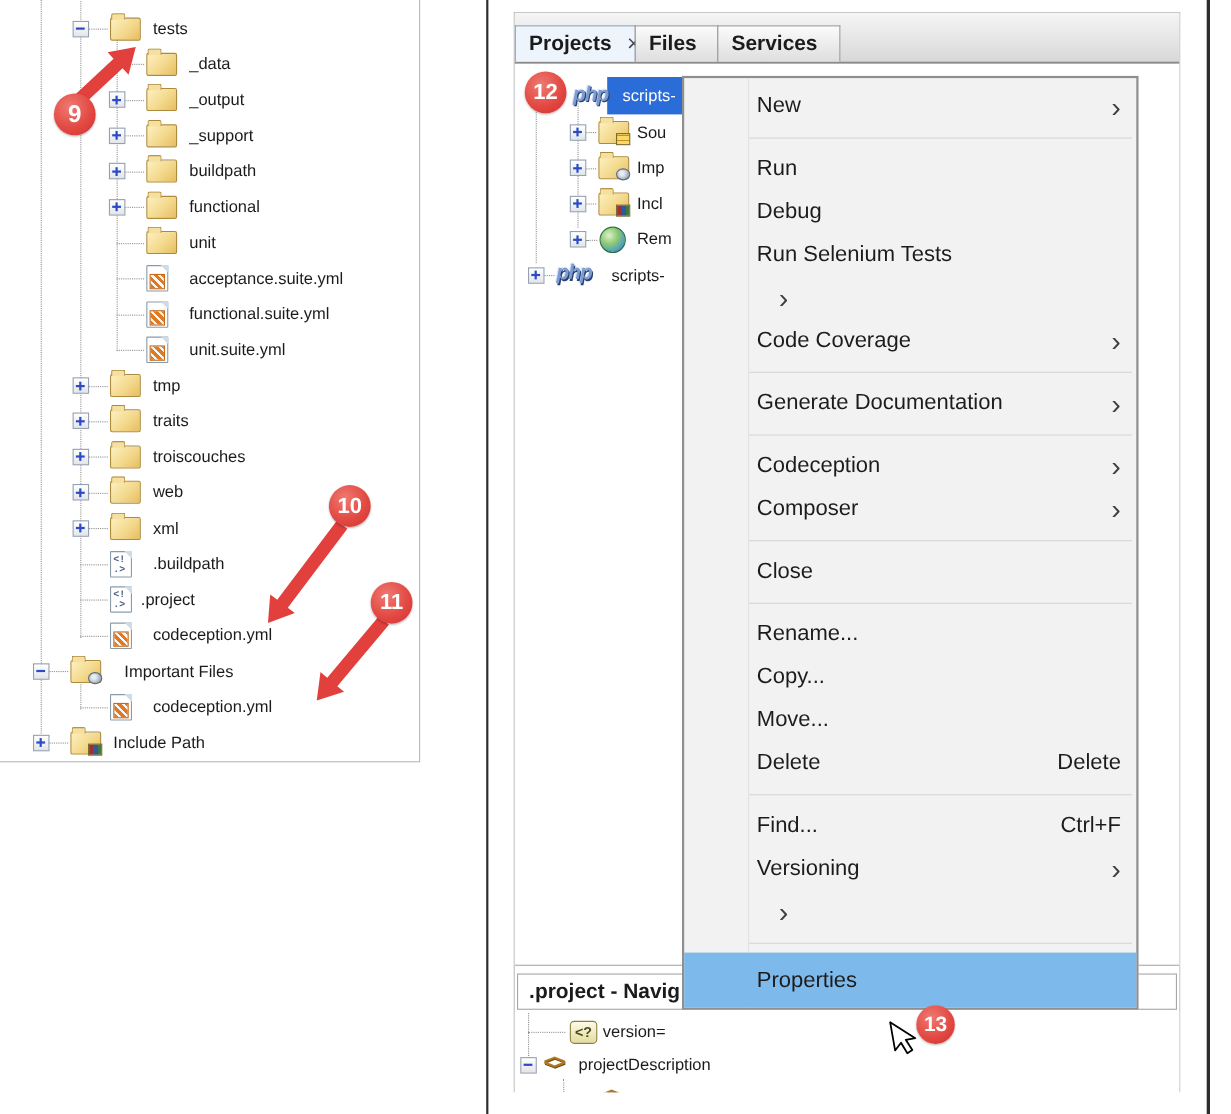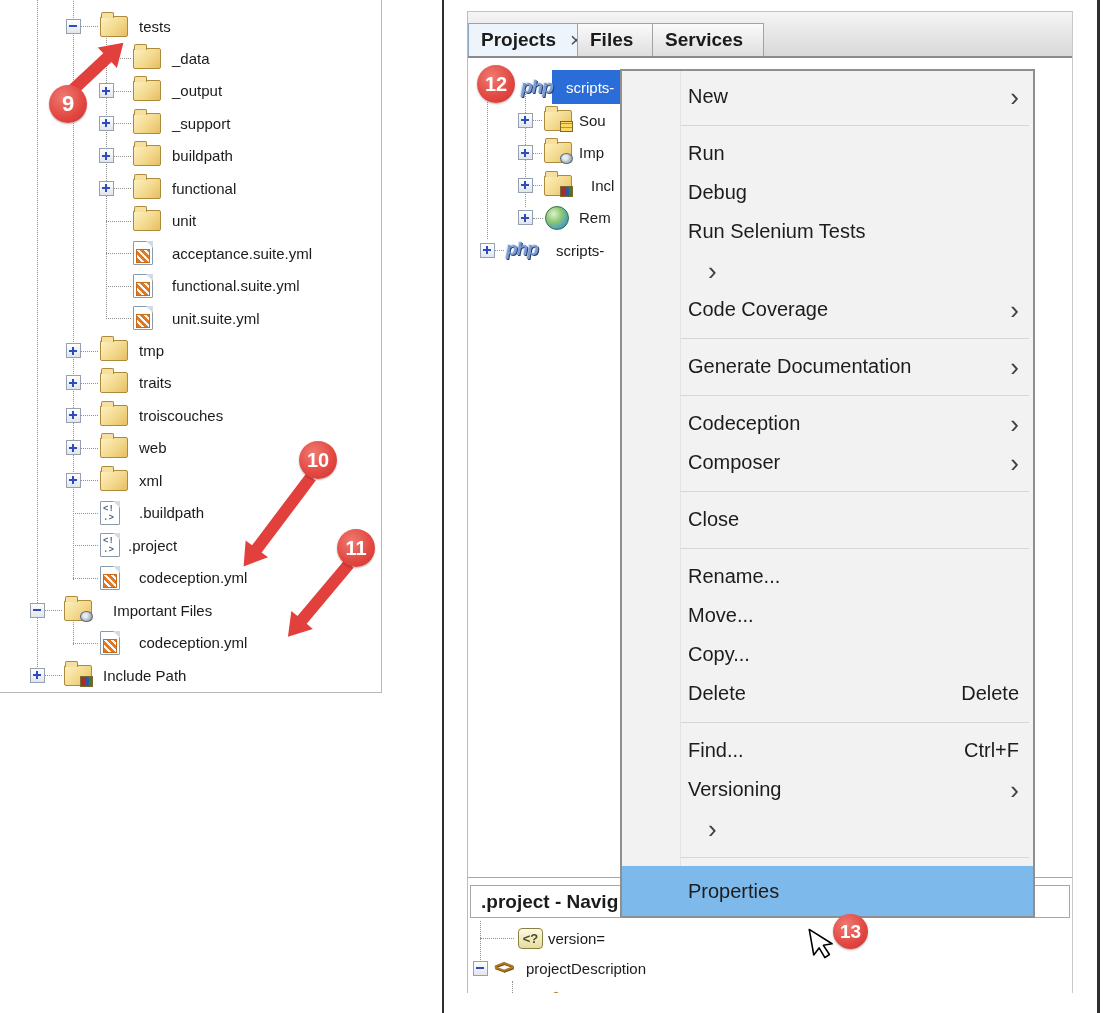--- a/index.html
+++ b/index.html
@@ -268,21 +268,21 @@
             <span class="fbadge b-imp"></span>
           </span>
           <span class="tlabel" style="left: 111px;">Imp</span>
         </div>
         <div class="trow" style="top: 110.5px;">
           <div class="stub" style="left: 65px; top: 16.5px; width: 9px;"></div>
           <div class="box plus" style="left: 49.5px; top: 9px;"></div>
           <span class="ic ic-folder" style="left: 76px; top: 6px; width: 28px; height: 21px;">
             <span class="fbadge b-inc"></span>
           </span>
-          <span class="tlabel" style="left: 111px; margin-left: 12px;">Incl</span>
+          <span class="tlabel" style="left: 111px;">Incl</span>
         </div>
         <div class="trow" style="top: 143px;">
           <div class="stub" style="left: 65px; top: 16.5px; width: 10px;"></div>
           <div class="box plus" style="left: 49.5px; top: 9px;"></div>
           <span class="ic ic-globe" style="left: 77px; top: 4.5px; width: 24px; height: 24px;"></span>
           <span class="tlabel" style="left: 111px;">Rem</span>
         </div>
         <div class="trow" style="top: 175.5px;">
           <div class="stub" style="left: 27px; top: 16.5px; width: 9px;"></div>
           <div class="box plus" style="left: 11.5px; top: 9px;"></div>
@@ -351,24 +351,24 @@
       </div>
       <div class="msep"></div>
       <div class="mitem">
         <span class="ml">Close</span>
       </div>
       <div class="msep"></div>
       <div class="mitem">
         <span class="ml">Rename...</span>
       </div>
       <div class="mitem">
+        <span class="ml">Copy...</span>
+      </div>
+      <div class="mitem">
         <span class="ml">Move...</span>
-      </div>
-      <div class="mitem">
-        <span class="ml">Copy...</span>
       </div>
       <div class="mitem">
         <span class="ml">Delete</span>
         <span class="ms">Delete</span>
       </div>
       <div class="msep"></div>
       <div class="mitem">
         <span class="ml">Find...</span>
         <span class="ms">Ctrl+F</span>
       </div>

